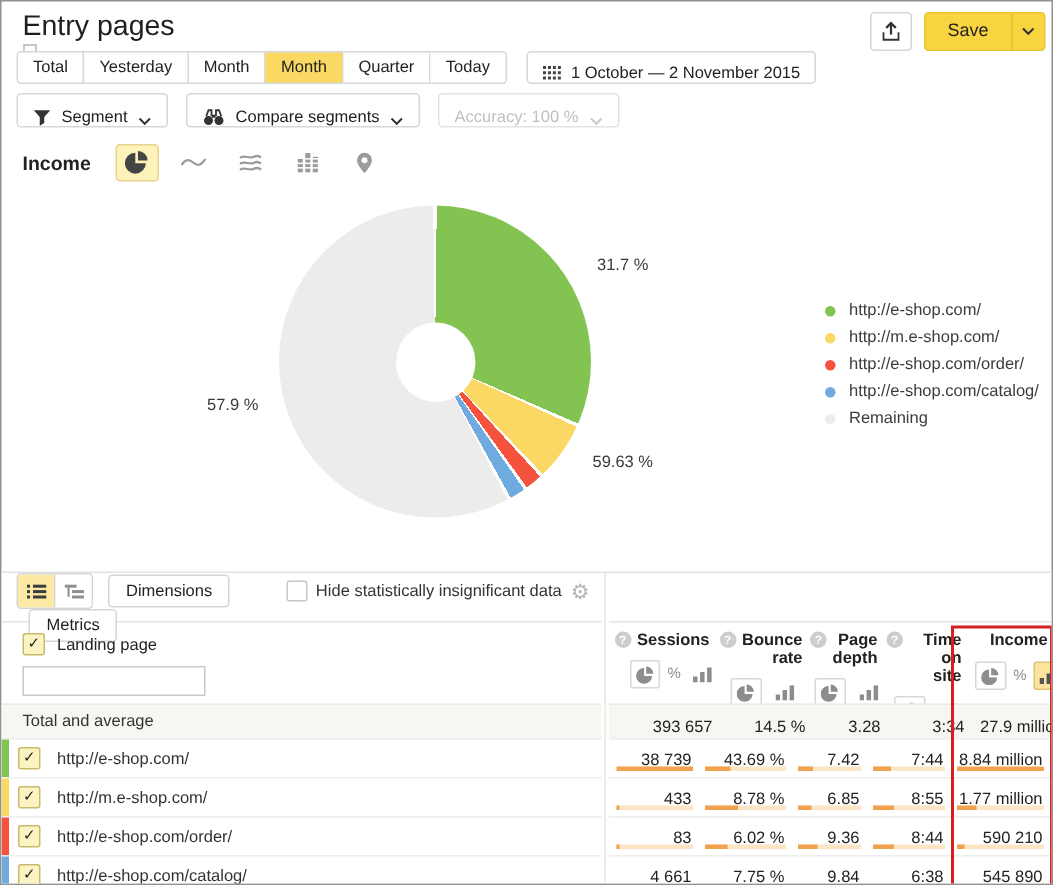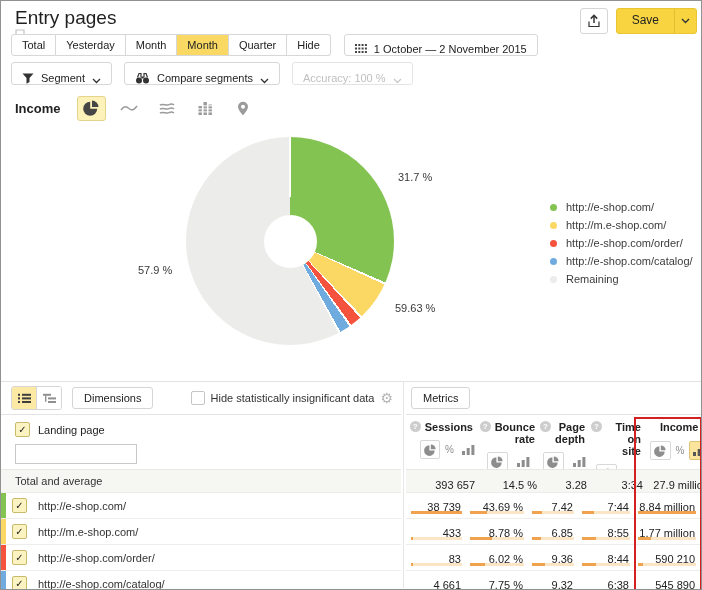--- a/index.html
+++ b/index.html
@@ -44,34 +44,34 @@
   .callout{position:absolute;font-size:11px;color:#3a3a3a;}
   .callout.green{left:397px;top:170px;}
   .callout.yellow{left:394px;top:301px;}
   .callout.gray{left:137px;top:263px;}
   .legend{position:absolute;left:549px;top:197px;}
   .legend-item{display:flex;align-items:center;height:18px;cursor:pointer;}
   .legend-dot{width:7px;height:7px;border-radius:50%;margin-right:9px;flex:none;}
   .legend-label{font-size:11px;color:#3c3c3c;white-space:nowrap;}
   
   .table-section{position:absolute;left:0;right:0;top:380px;bottom:0;border-top:1px solid #e3e3e3;background:#fff;}
-  .table-toolbar{height:33px;display:flex;align-items:center;border-bottom:1px solid #e4e4e4;box-sizing:border-box;}
+  .table-toolbar{height:33px;display:flex;border-bottom:1px solid #e4e4e4;box-sizing:border-box;flex-direction:column;}
   .tb-left{width:402px;flex:none;display:flex;align-items:center;padding-left:10px;box-sizing:border-box;}
   .view-toggle{display:flex;border:1px solid #d5d5d5;border-radius:3px;overflow:hidden;height:22px;}
   .vt-btn{width:24px;display:flex;align-items:center;justify-content:center;background:#fff;cursor:pointer;}
   .vt-btn:first-child{border-right:1px solid #d5d5d5;}
   .vt-btn.active{background:#fbe9a4;}
   .btn{height:22px;border:1px solid #d5d5d5;border-radius:3px;background:#fff;font-size:11px;color:#222;
     display:flex;align-items:center;gap:7px;padding:0 11px;cursor:pointer;font-family:inherit;box-sizing:border-box;}
   .tb-left .btn{margin-left:10px;}
   .hide-group{margin-left:auto;display:flex;align-items:center;gap:6px;padding-right:10px;}
   .cb-empty{width:12px;height:12px;border:1px solid #c6c6c6;border-radius:2px;background:#fff;cursor:pointer;flex:none;}
   .hide-label{font-size:11px;color:#333;cursor:pointer;}
   .gear{font-size:14px;color:#b5b5b5;line-height:1;cursor:pointer;}
-  .tb-right{display:flex;gap:6px;padding-left:8px;}
+  .tb-right{display:flex;gap:6px;padding-left:18px;}
   
   .table-header{display:flex;height:54px;}
   .dim-head{width:402px;flex:none;position:relative;}
   .dim-title{position:absolute;left:14px;top:7px;display:flex;align-items:center;gap:8px;}
   .dim-title .lbl{font-size:11px;font-weight:normal;color:#222;}
   .filter-input{position:absolute;left:14px;top:29px;width:112px;height:18px;border:1px solid #c9c9c9;
     font-size:11px;padding:0 4px;font-family:inherit;}
   .metric-head{display:flex;margin-left:17px;}
   .mcol{box-sizing:border-box;padding-top:6px;flex:none;}
   .mcol-0{width:59px;}.mcol-1{width:62px;}.mcol-2{width:50px;}.mcol-3{width:56px;}.mcol-4{width:66px;}
@@ -142,21 +142,21 @@
     </div>
   </div>
 
   <div class="controls-row">
     <div class="tabs" id="period-tabs">
         <button class="tab">Total</button>
         <button class="tab">Yesterday</button>
         <button class="tab">Month</button>
         <button class="tab active">Month</button>
         <button class="tab">Quarter</button>
-        <button class="tab">Hide</button>
+        <button class="tab">Today</button>
       </div>
     <button class="ctrl-btn">
       <span>
           <svg width="12" height="11" viewBox="0 0 12 11">
             <g fill="#444">
               <rect x="0" y="0" width="2" height="2"></rect>
               <rect x="3.3" y="0" width="2" height="2"></rect>
               <rect x="6.6" y="0" width="2" height="2"></rect>
               <rect x="9.9" y="0" width="2" height="2"></rect>
               <rect x="0" y="3.5" width="2" height="2"></rect>
@@ -558,21 +558,21 @@
             <span class="cb">✓</span>
             <span class="url">http://e-shop.com/catalog/</span>
           </div>
           <div class="metric-cells">
             <div class="mcell mcol-0"><span class="num">4 661</span><span class="track" style="background: rgb(251, 229, 196);">
                 <span class="fill" style="width: 12%; background: rgb(240, 162, 79);"></span>
               </span></div>
             <div class="mcell mcol-1"><span class="num">7.75 %</span><span class="track" style="background: rgb(251, 229, 196);">
                 <span class="fill" style="width: 35%; background: rgb(240, 162, 79);"></span>
               </span></div>
-            <div class="mcell mcol-2"><span class="num">9.32</span><span class="track" style="background: rgb(251, 229, 196);">
+            <div class="mcell mcol-2"><span class="num">9.84</span><span class="track" style="background: rgb(251, 229, 196);">
                 <span class="fill" style="width: 19%; background: rgb(240, 162, 79);"></span>
               </span></div>
             <div class="mcell mcol-3"><span class="num">6:38</span><span class="track" style="background: rgb(251, 229, 196);">
                 <span class="fill" style="width: 20%; background: rgb(240, 162, 79);"></span>
               </span></div>
             <div class="mcell mcol-4"><span class="num">545 890</span><span class="track" style="background: rgb(251, 229, 196);">
                 <span class="fill" style="width: 8%; background: rgb(240, 162, 79);"></span>
               </span></div>
           </div>
         </div>

